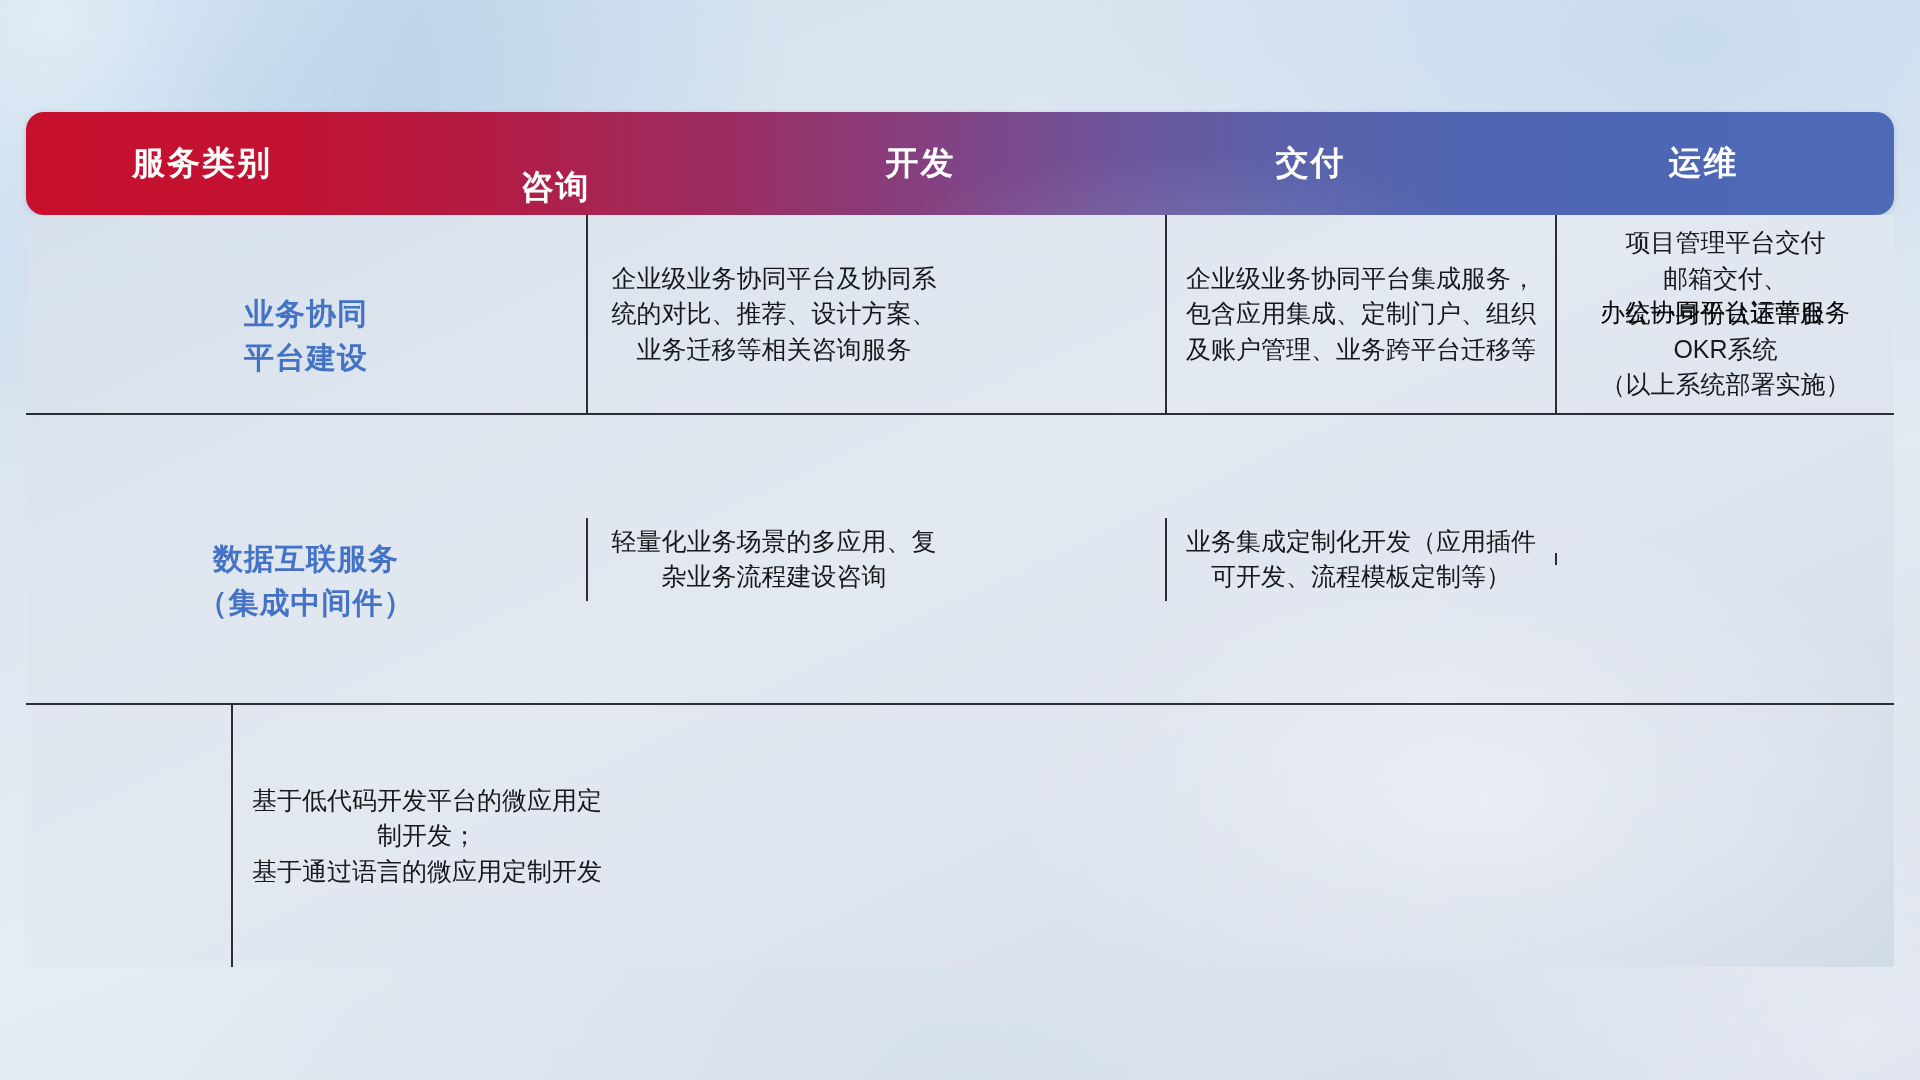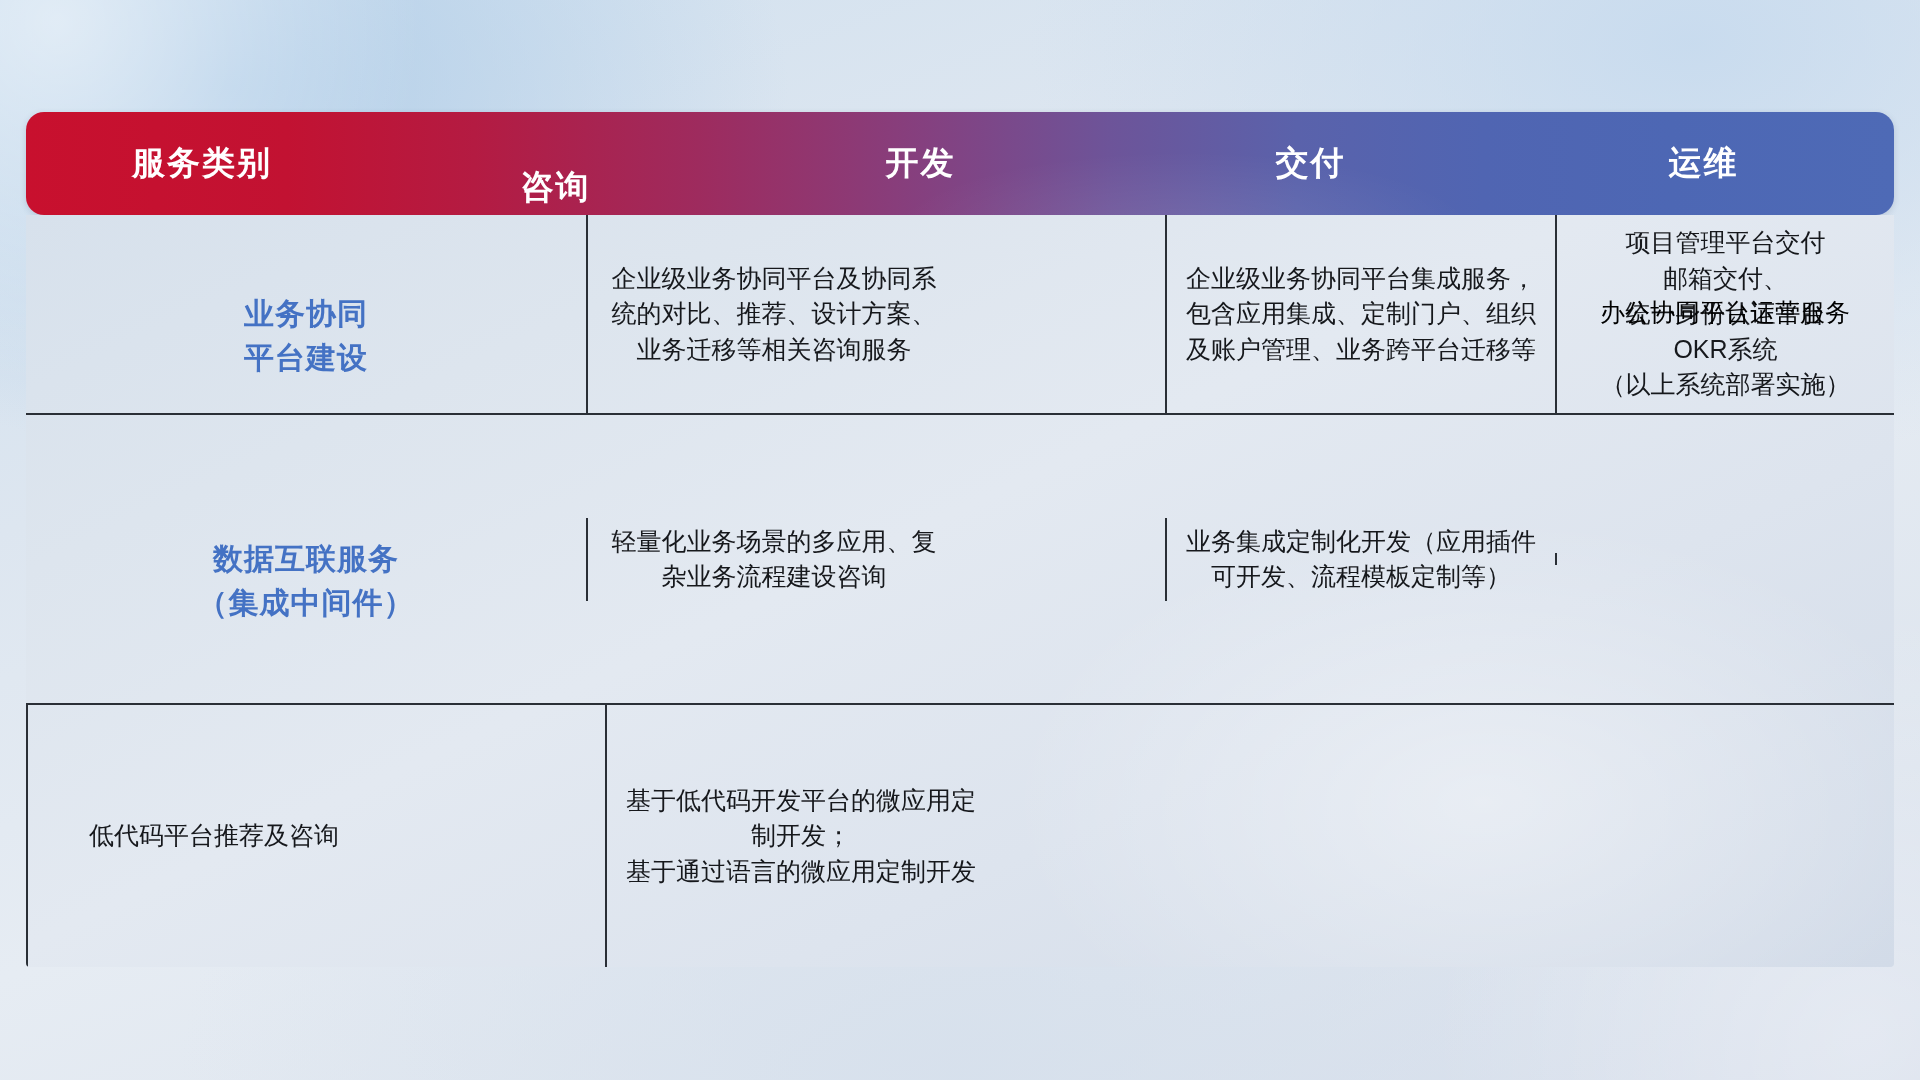--- a/index.html
+++ b/index.html
@@ -183,21 +183,20 @@
 （集成中间件）</div>
         <div class="td c1 sep">轻量化业务场景的多应用、复
 杂业务流程建设咨询</div>
         <div class="td c2"></div>
         <div class="td c3 sep">业务集成定制化开发（应用插件
 可开发、流程模板定制等）</div>
         <div class="td c4 sep"></div>
       </div>
 
       <div class="trow r3">
-        <div class="td c1 sep">低代码平台推荐及咨询</div>
         <div class="td c2"></div>
         <div class="td c3 sep">基于低代码开发平台的微应用定
 制开发；
 基于通过语言的微应用定制开发</div>
       </div>
 
     </div>
 
     <div style="position:absolute;left:1530px;top:103px;width:338px;height:200px;display:flex;align-items:center;justify-content:center;text-align:center;font-size:25px;line-height:1.42;color:#000000;white-space:pre-line;font-family:Liberation Mono, monospace;">办公协同平台运营服务</div>
     <div style="position:absolute;left:1530px;top:303px;width:338px;height:290px;"></div>

